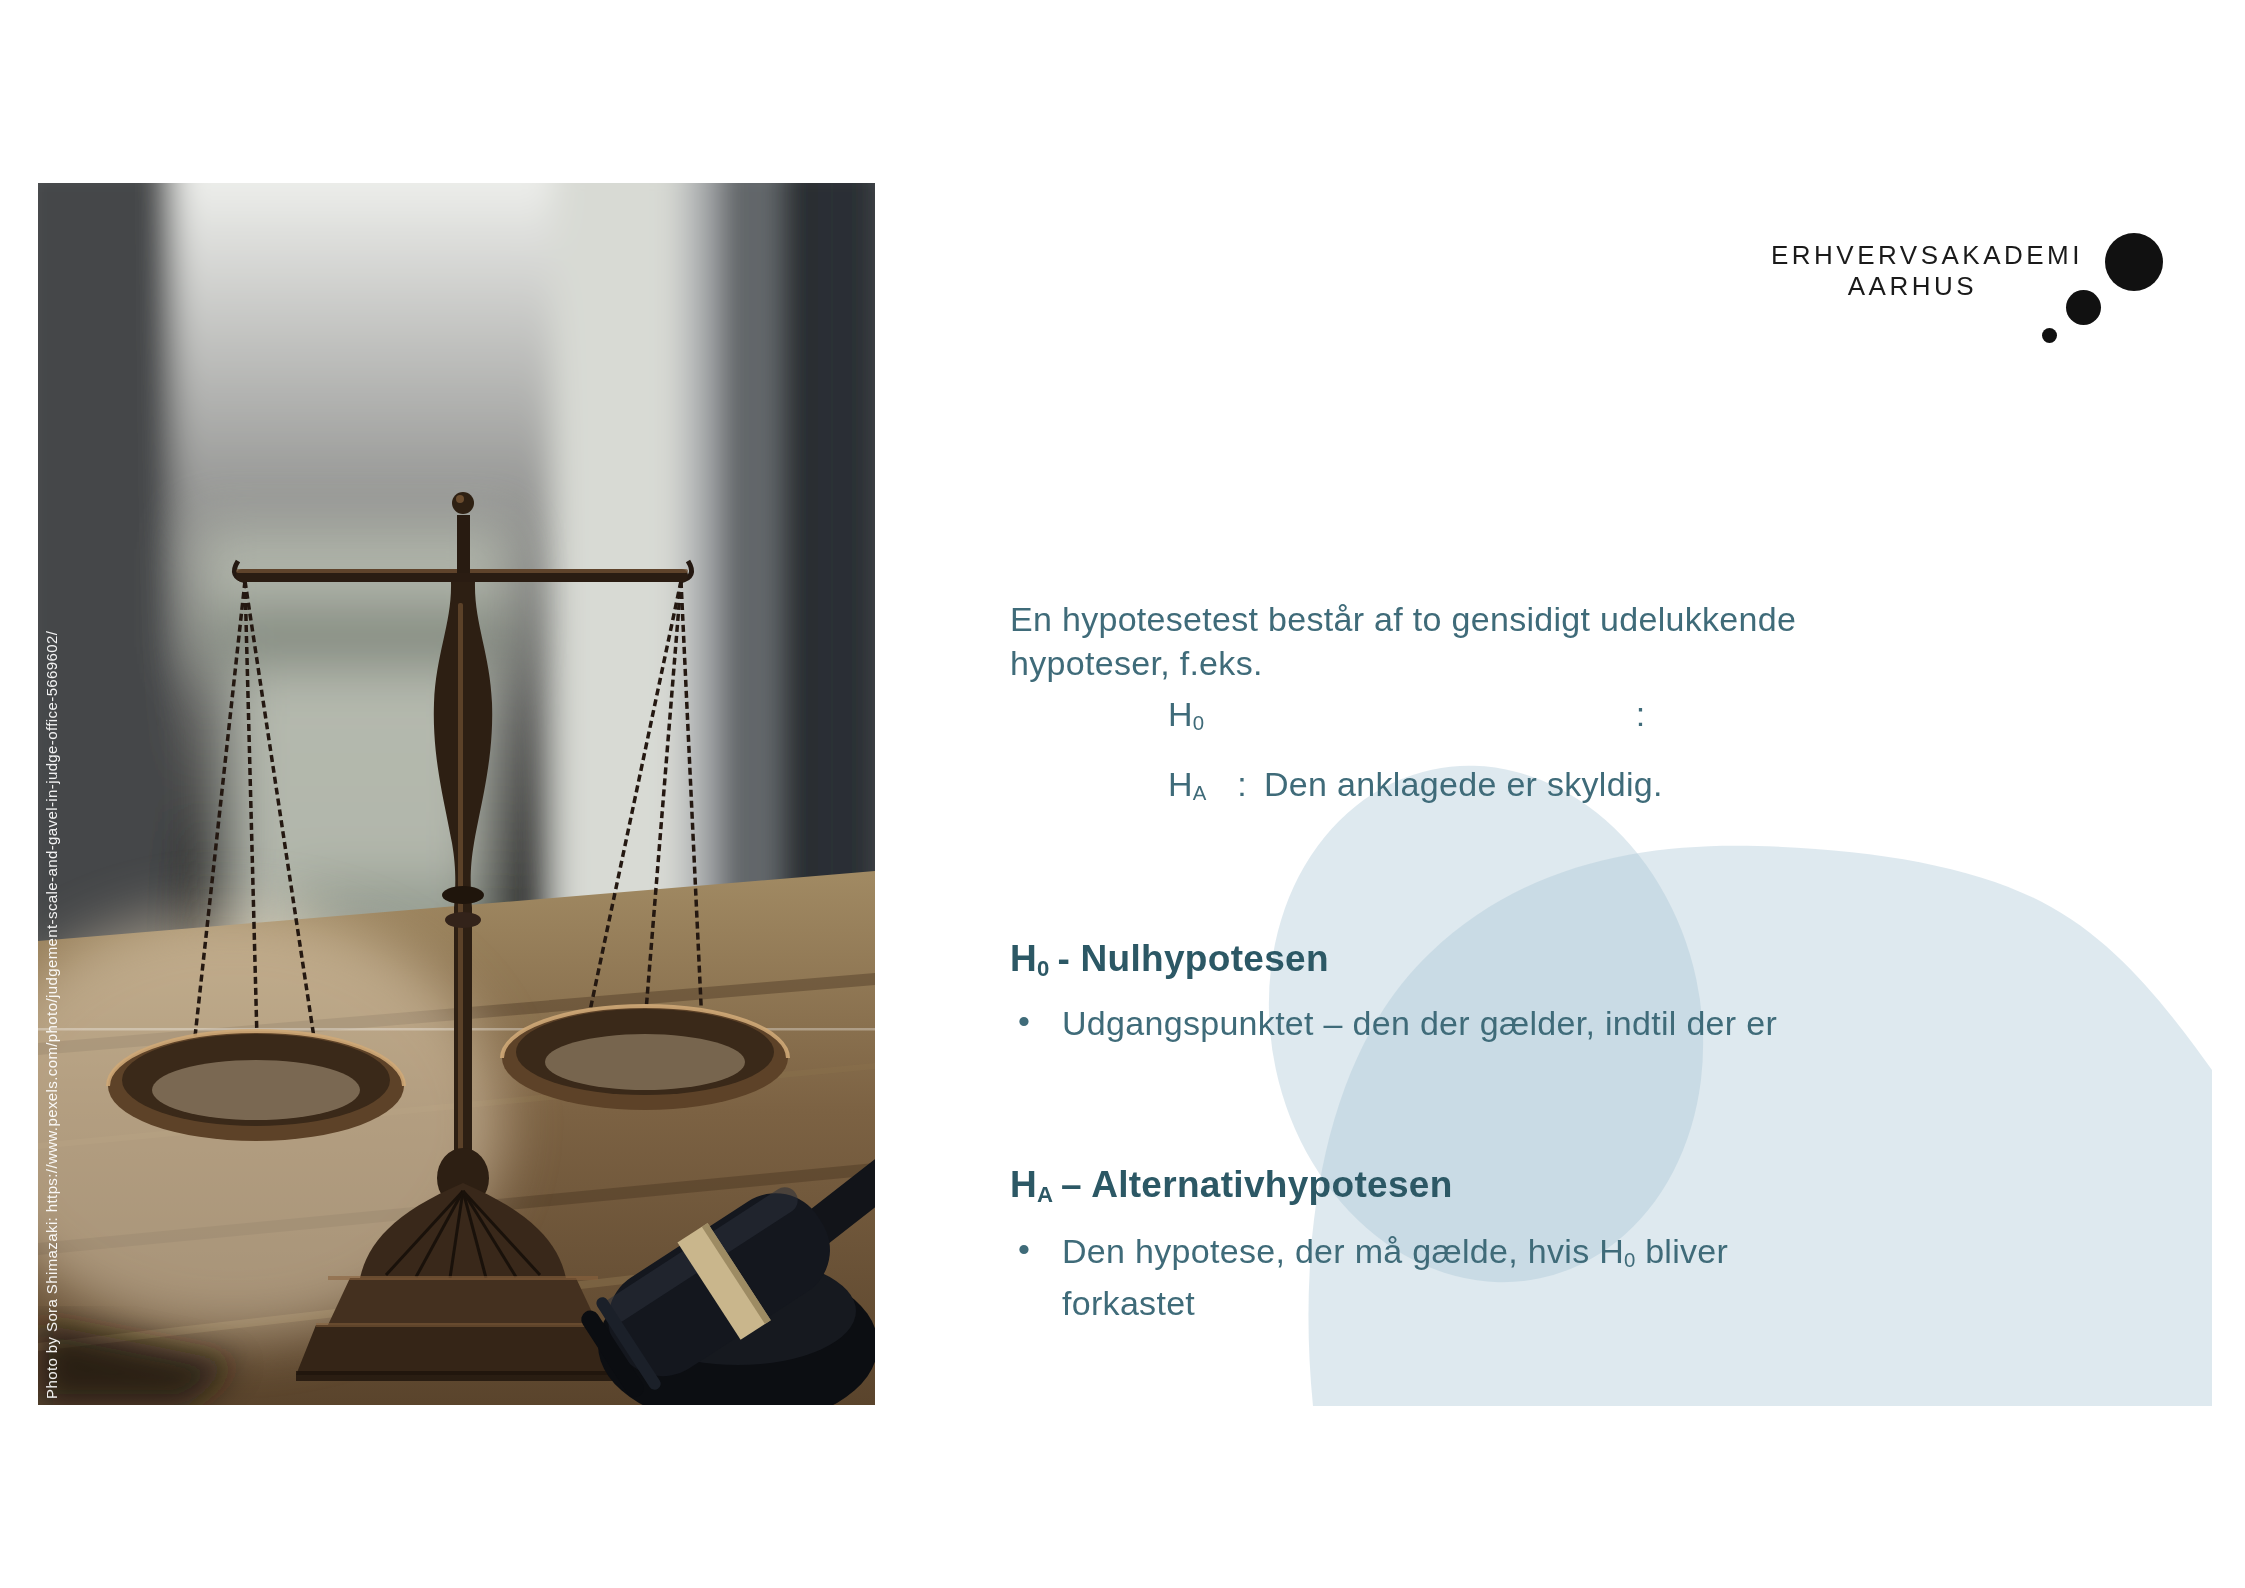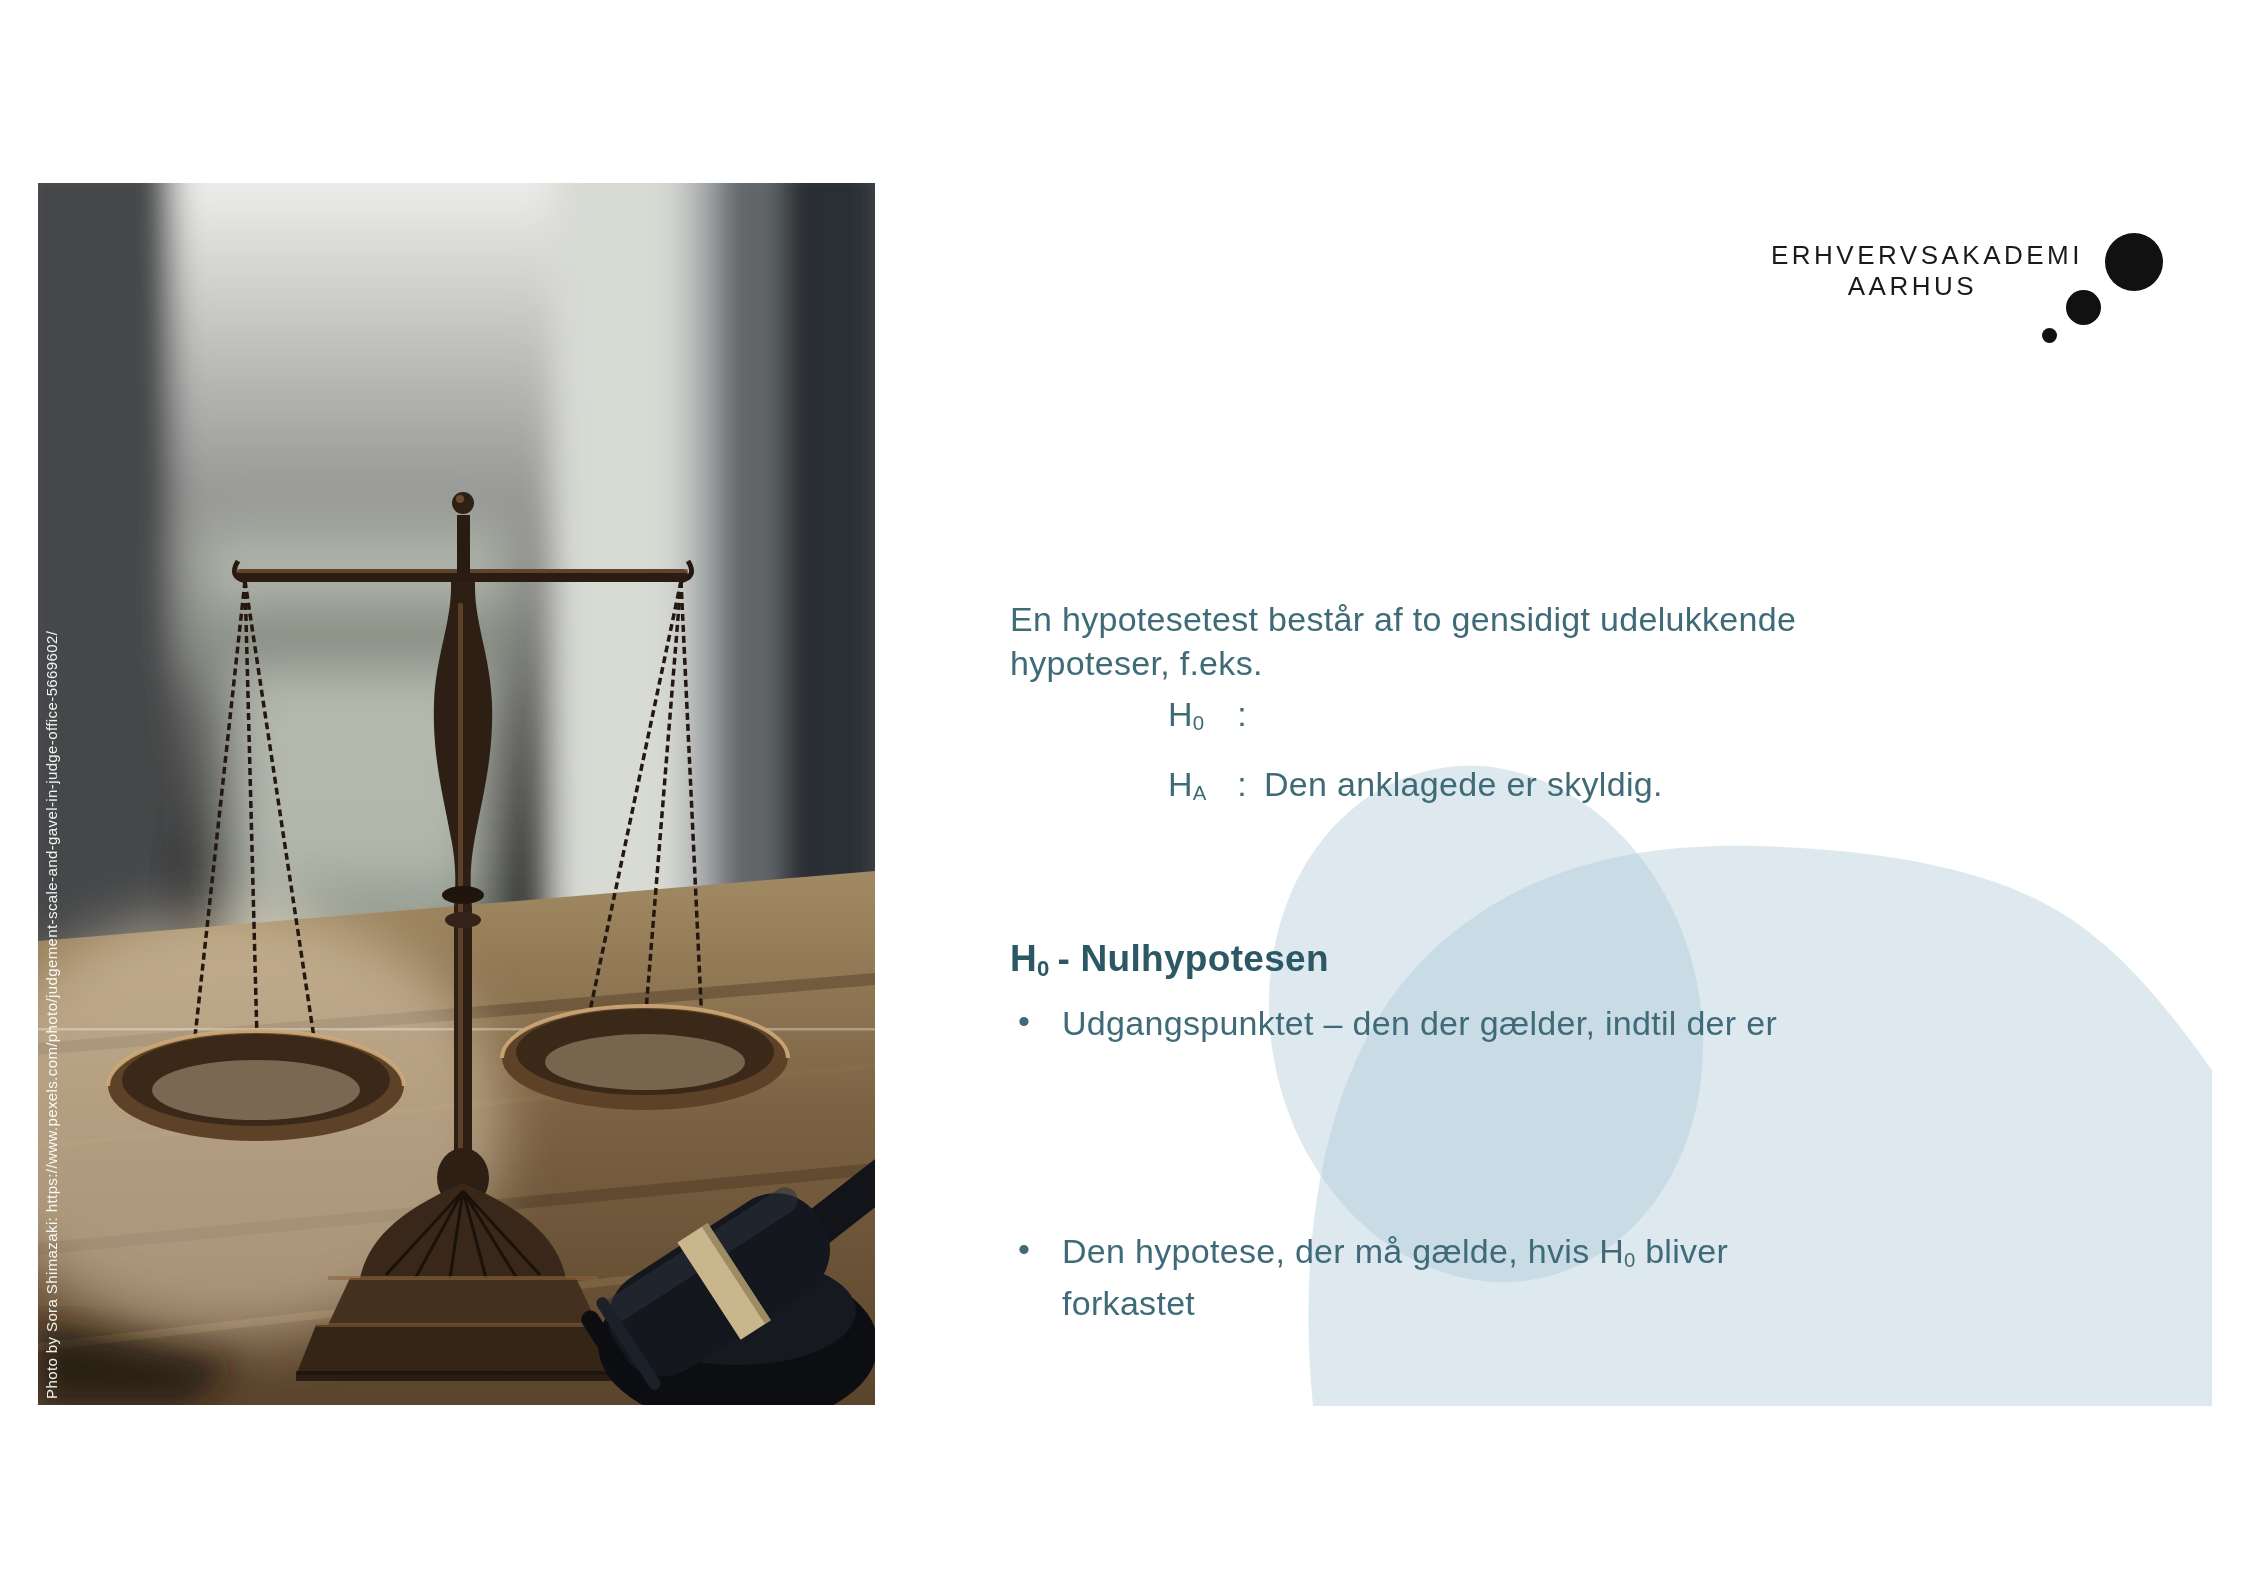--- a/index.html
+++ b/index.html
@@ -34,21 +34,21 @@
   
   .title {
     position:absolute; left:1008px; top:412px;
     font-size:65px; font-weight:500; color:#2c5865; letter-spacing:1px;
   }
   .intro {
     position:absolute; left:1010px; top:597px;
     font-size:34px; line-height:44px; color:#3f6b79; letter-spacing:0.3px;
   }
   .hyps { position:absolute; left:1168px; top:692px; font-size:34px; color:#3f6b79; letter-spacing:0.3px; }
-  .hyp-row { display:flex; align-items:baseline; margin-bottom:17px; line-height:44px; }
+  .hyp-row { display:flex; align-items:baseline; margin-bottom:17px; line-height:44px;justify-content:space-between; }
   .hyp-sym { display:inline-block; min-width:52px; }
   .hyp-colon { display:inline-block; min-width:44px; text-align:center; }
   .sec-heading {
     position:absolute; left:1010px;
     font-size:37px; font-weight:700; color:#2c5865; letter-spacing:0.3px;
   }
   .sec-heading .rest { margin-left:8px; }
   #sec1 { top:938px; }
   #sec2 { top:1164px; }
   .bullet {
@@ -240,18 +240,21 @@
   </div>
 
   <div class="sec-heading" id="sec1">
     <span>H</span><sub>0</sub><span class="rest">- Nulhypotesen</span>
   </div>
   <div class="bullet" id="b1">
     <span class="marker">•</span>
     <div>Udgangspunktet – den der gælder, indtil der er</div>
   </div>
 
+  <div class="sec-heading" id="sec2">
+    <span>H</span><sub>A</sub><span class="rest">– Alternativhypotesen</span>
+  </div>
   <div class="bullet" id="b2">
     <span class="marker">•</span>
     <div><span>Den hypotese, der må gælde, hvis H</span><sub>0</sub><span> bliver forkastet</span></div>
   </div>
 
 </div>
 
 </body></html>

